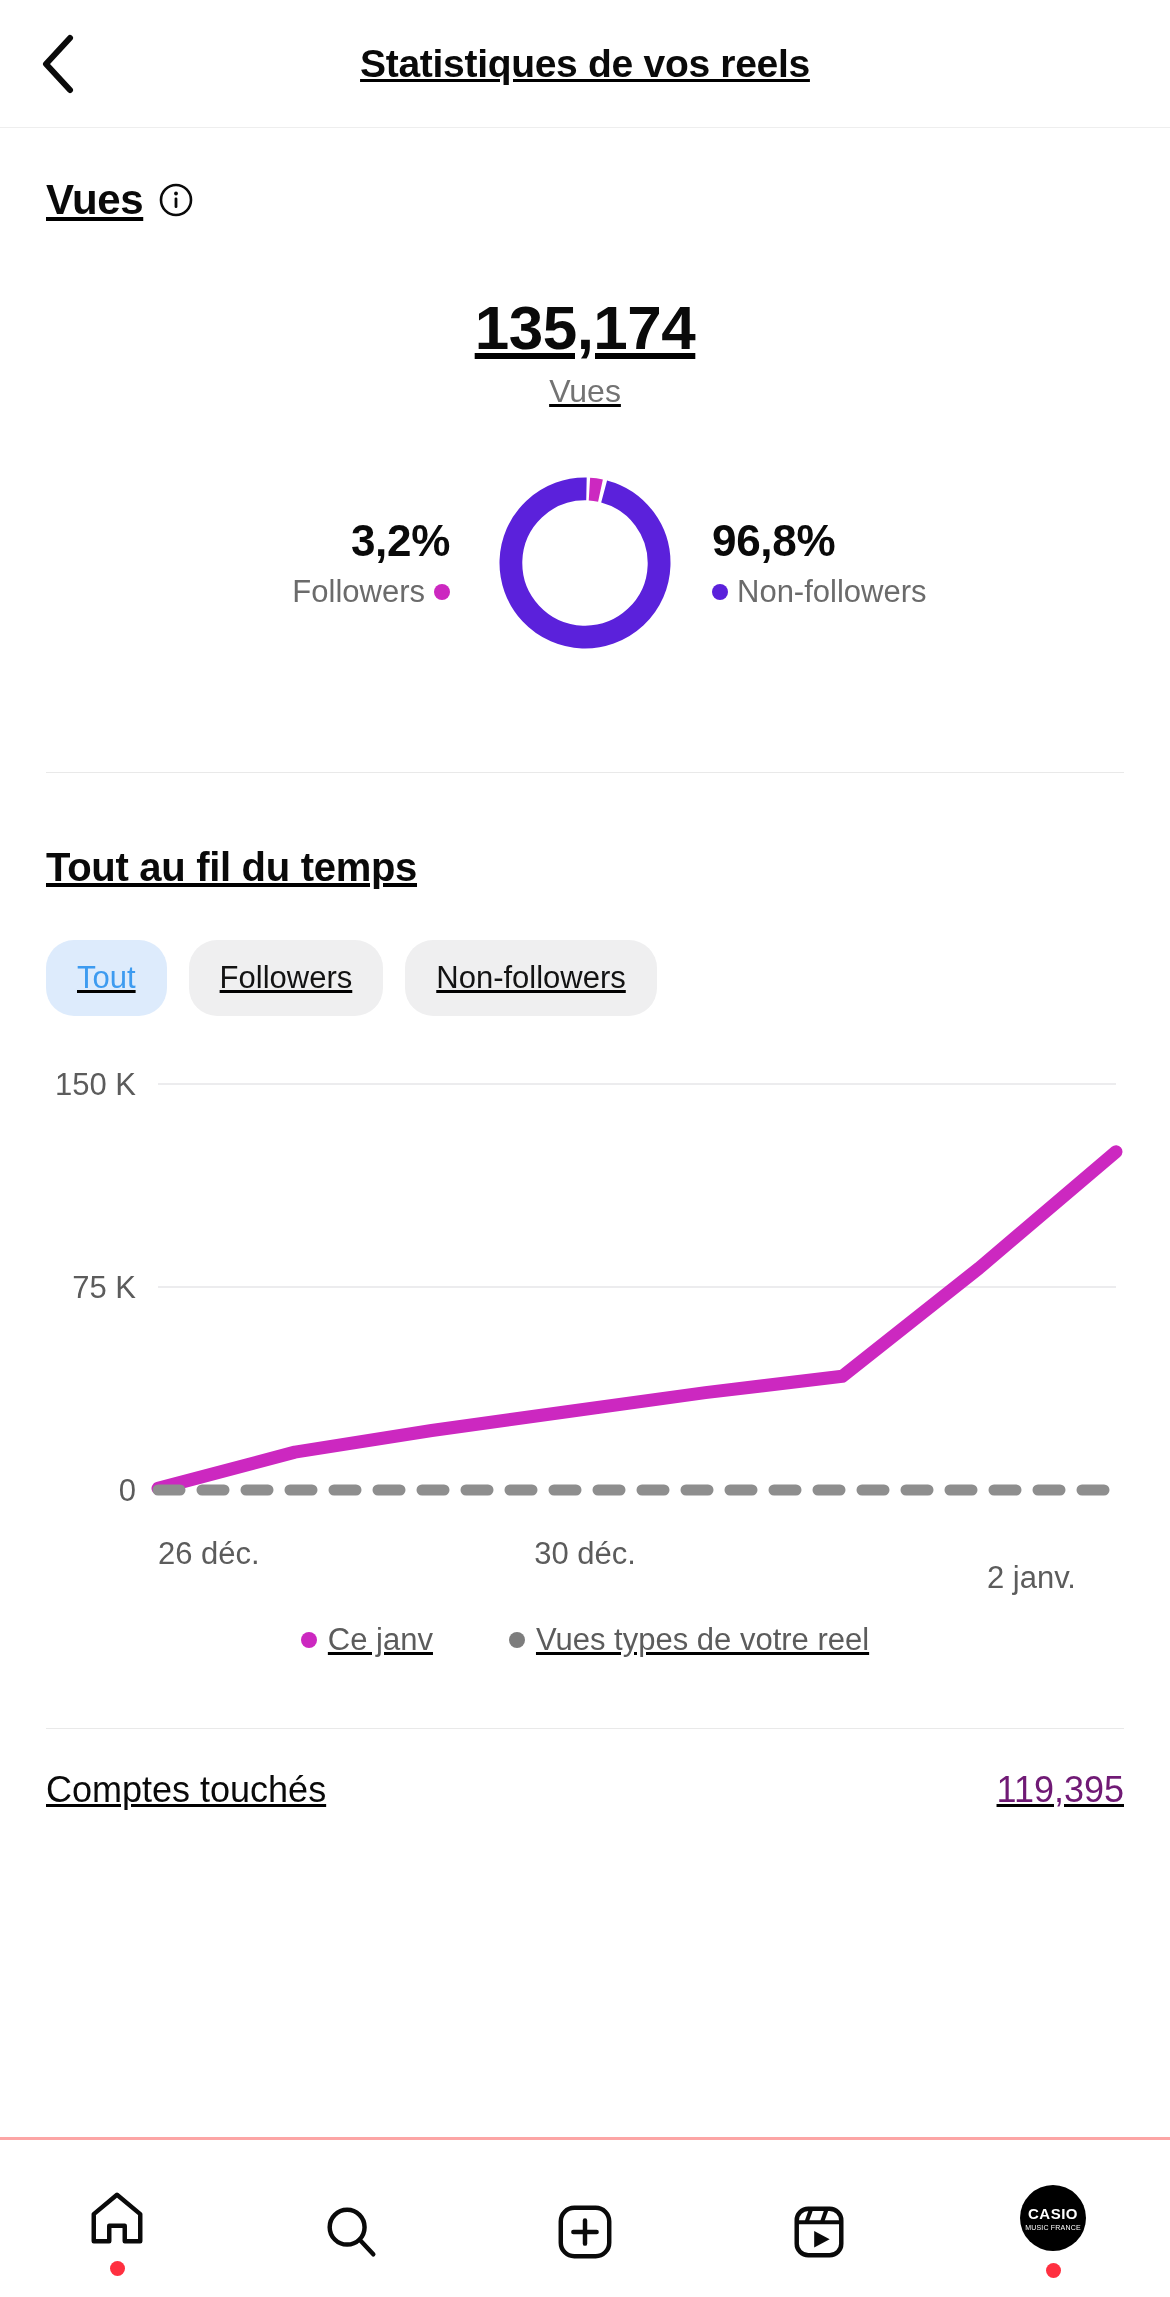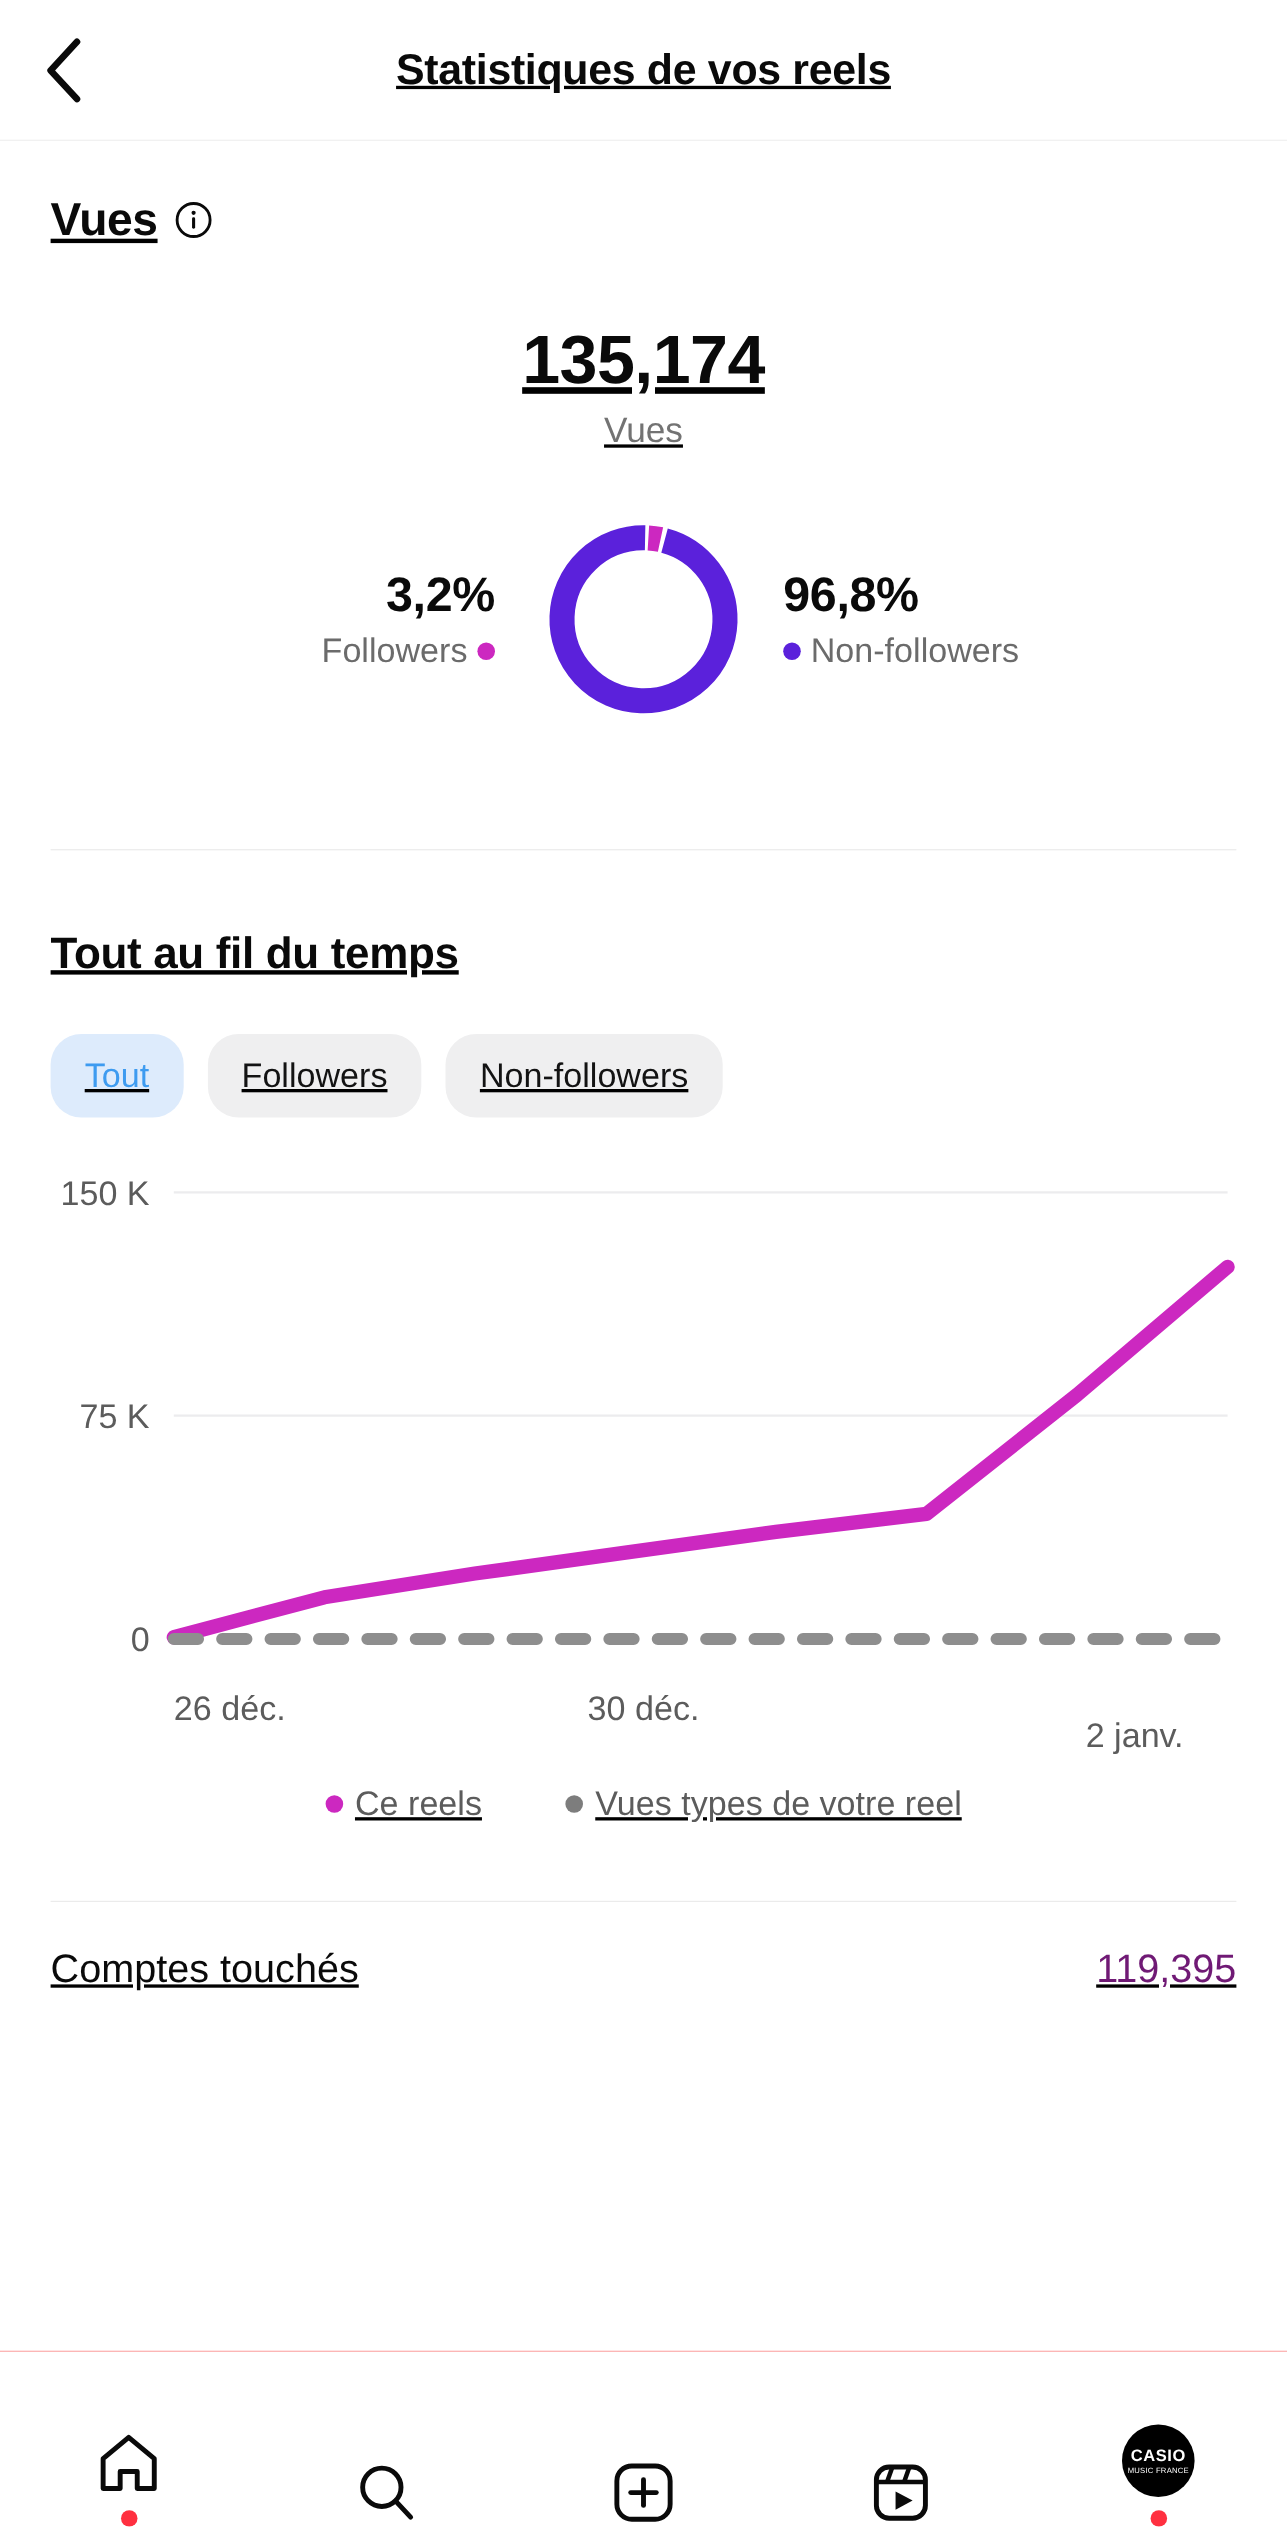--- a/index.html
+++ b/index.html
@@ -214,23 +214,23 @@
   .stat-row .label { font-size: 36px; color: #0a0a0a; }
   .stat-row .value { font-size: 36px; color: #701a75; }
 
   
   .bottom-nav {
     position: absolute;
     left: 0; right: 0;
     bottom: 0;
     height: 160px;
     background: #ffffff;
-    border-top: 1px solid #fca5a5;
-    display: flex;
-    align-items: flex-end;
+    border-top: 3px solid #fca5a5;
+    display: flex;
+    align-items: center;
     padding-top: 26px;
   }
   .nav-item {
     flex: 1;
     display: flex;
     flex-direction: column;
     align-items: center;
     cursor: pointer;
     position: relative;
   }
@@ -337,21 +337,21 @@
 
     <div class="x-labels">
       <span class="x-lab-0">26 déc.</span>
       <span class="x-lab-1">30 déc.</span>
       <span class="x-lab-2">2 janv.</span>
     </div>
 
     <div class="chart-legend">
       <div class="item">
         <span class="legend-dot" id="dot-legend-0" style="background: rgb(204, 40, 192);"></span>
-        <span>Ce reels</span>
+        <span>Ce janv</span>
       </div>
       <div class="item">
         <span class="legend-dot" id="dot-legend-1" style="background: rgb(125, 125, 125);"></span>
         <span>Vues types de votre reel</span>
       </div>
     </div>
   </div>
 
   <div class="divider before-row"></div>
 

